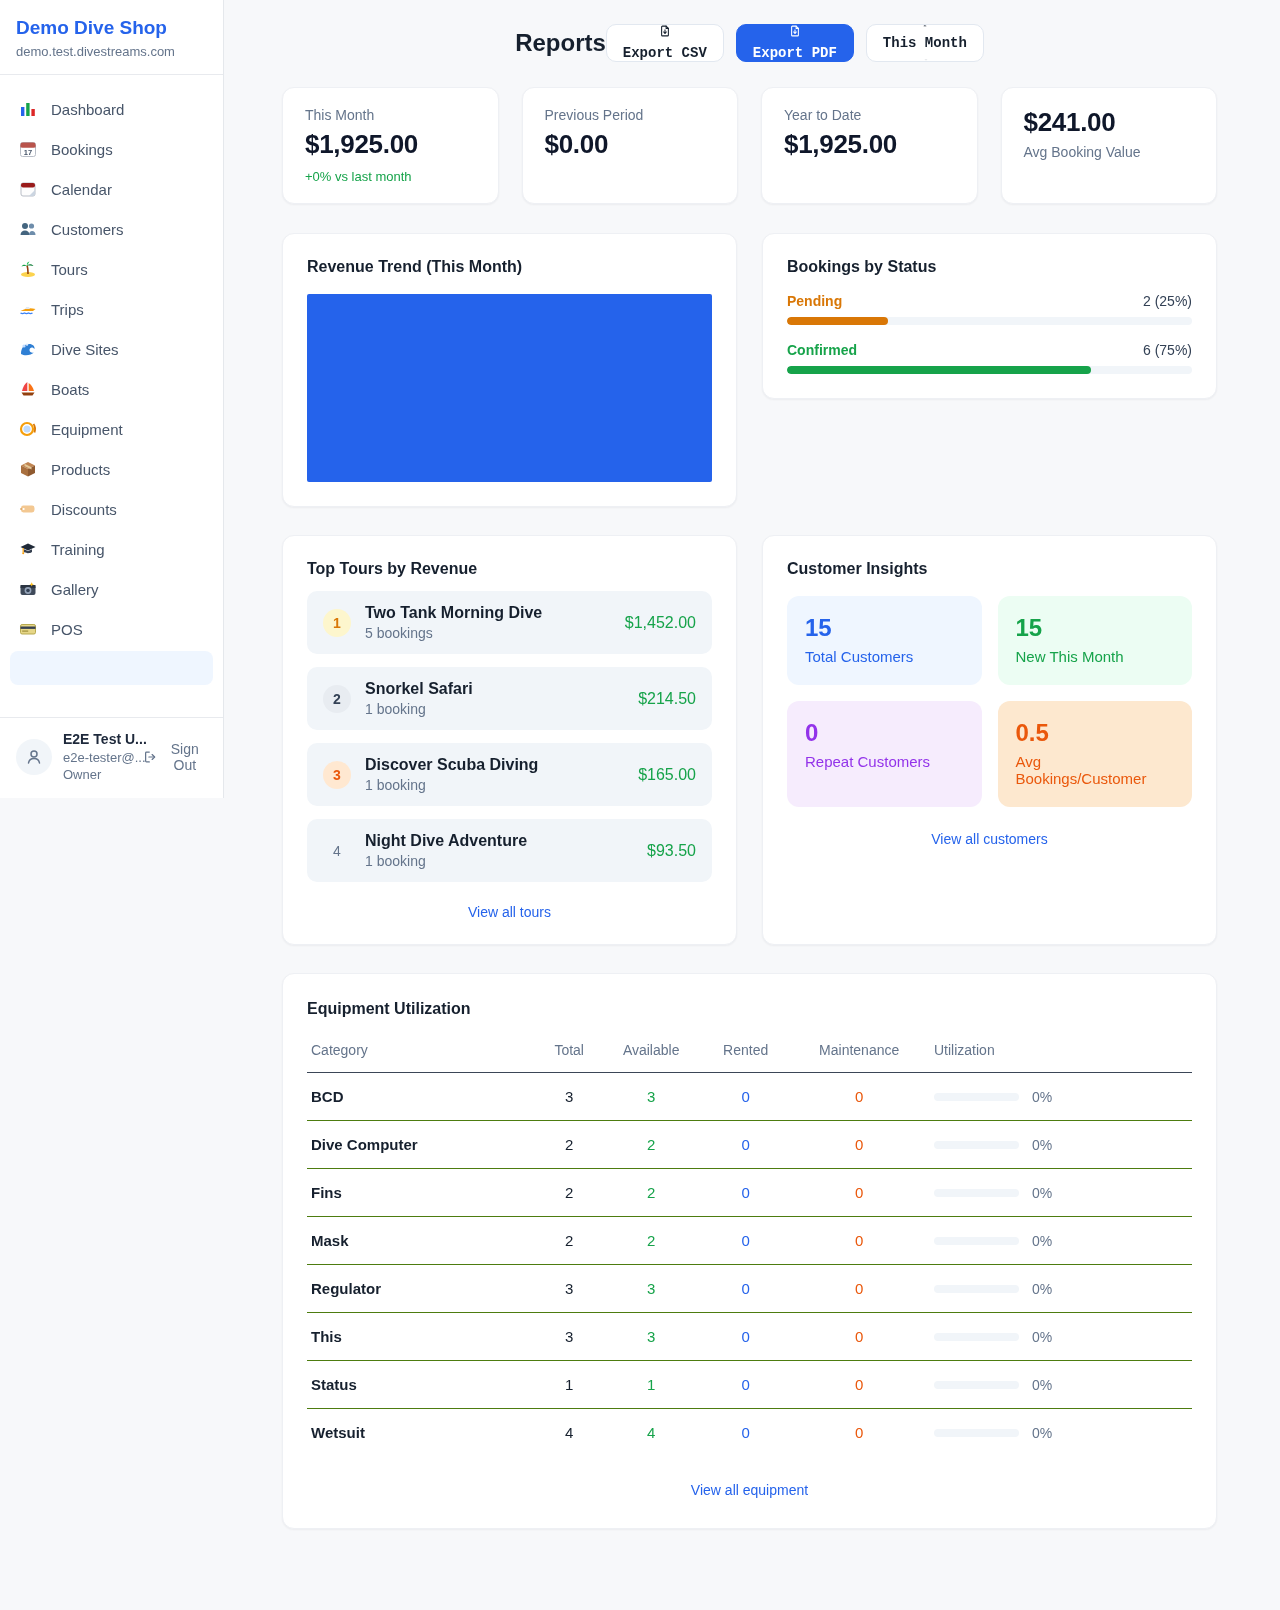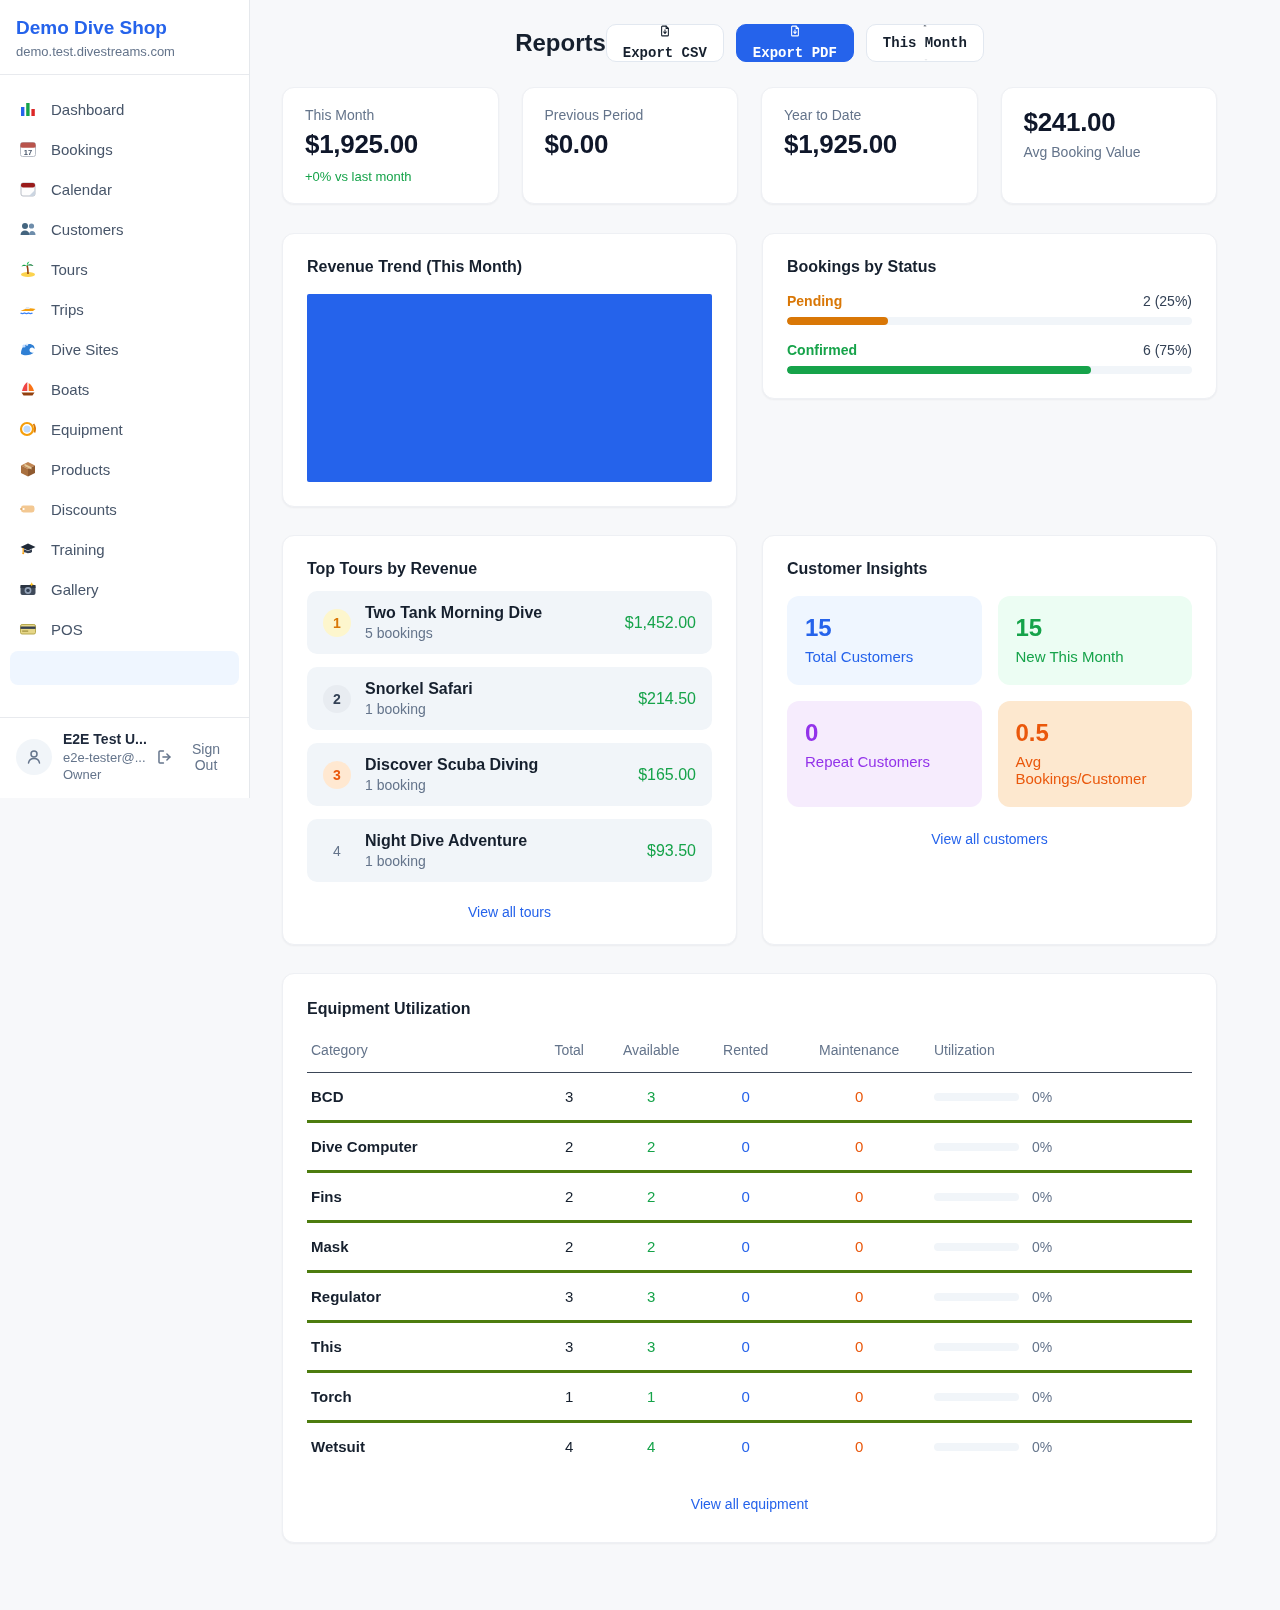--- a/index.html
+++ b/index.html
@@ -7,21 +7,21 @@
   body {
     font-family:"Liberation Sans", sans-serif;
     background:#f7f8fa;
     color:#1e293b;
     min-height:1610px;
     position:relative;
   }
   
   .sidebar {
     position:absolute; top:0; left:0;
-    width:250px; height:798px;
+    width:224px; height:798px;
     background:#ffffff;
     border-right:1px solid #e5e8ec;
     display:flex; flex-direction:column;
   }
   .shop-header { padding:17px 16px 15px; border-bottom:1px solid #e8eaee; }
   .shop-name { color:#2563eb; font-size:19px; font-weight:bold; }
   .shop-domain { color:#64748b; font-size:13px; margin-top:5px; }
   .nav { flex:1; padding:14px 8px 0; overflow:hidden; }
   .nav-item {
     display:flex; align-items:center; gap:13px;
@@ -108,21 +108,21 @@
   .tile-orange { background:#fde8cf; } .tile-orange .tile-value, .tile-orange .tile-label { color:#ea580c; }
   
   .equip-card { padding:26px 24px 30px; }
   table.equip { width:100%; border-collapse:collapse; margin-top:14px; }
   table.equip th {
     font-size:14px; color:#64748b; font-weight:normal; text-align:center;
     padding:10px 4px 14px; border-bottom:1px solid #3b4657;
   }
   table.equip th:first-child { text-align:left; width:232px; }
   table.equip th:last-child { text-align:left; width:262px; }
-  table.equip td { padding:15px 4px; border-bottom:3px solid #4d7c0f; font-size:15px; text-align:center; color:#16202e; }
+  table.equip td { padding:15px 4px; border-bottom:1px solid #4d7c0f; font-size:15px; text-align:center; color:#16202e; }
   table.equip tr:last-child td { border-bottom:none; }
   table.equip td.cat { text-align:left; font-weight:bold; color:#16202e; }
   table.equip td.avail { color:#16a34a; }
   table.equip td.rent  { color:#2563eb; }
   table.equip td.maint { color:#ea580c; }
   td.util { text-align:left; }
   .util-wrap { display:flex; align-items:center; gap:13px; }
   .util-track { width:85px; height:8px; background:#f1f5f9; border-radius:99px; overflow:hidden; }
   .util-pct { font-size:14px; color:#64748b; }
   .insights-card .view-link { margin-top:24px; }
@@ -556,21 +556,21 @@
           <td class="util">
               <div class="util-wrap">
                 <div class="util-track">
                   <div class="fill" style="background: rgb(37, 99, 235); width: 0%;"></div>
                 </div>
                 <span class="util-pct">0%</span>
               </div>
             </td>
         </tr>
         <tr>
-          <td class="cat">Torch</td>
+          <td class="cat">Status</td>
           <td>1</td>
           <td class="avail">1</td>
           <td class="rent">0</td>
           <td class="maint">0</td>
           <td class="util">
               <div class="util-wrap">
                 <div class="util-track">
                   <div class="fill" style="background: rgb(37, 99, 235); width: 0%;"></div>
                 </div>
                 <span class="util-pct">0%</span>

